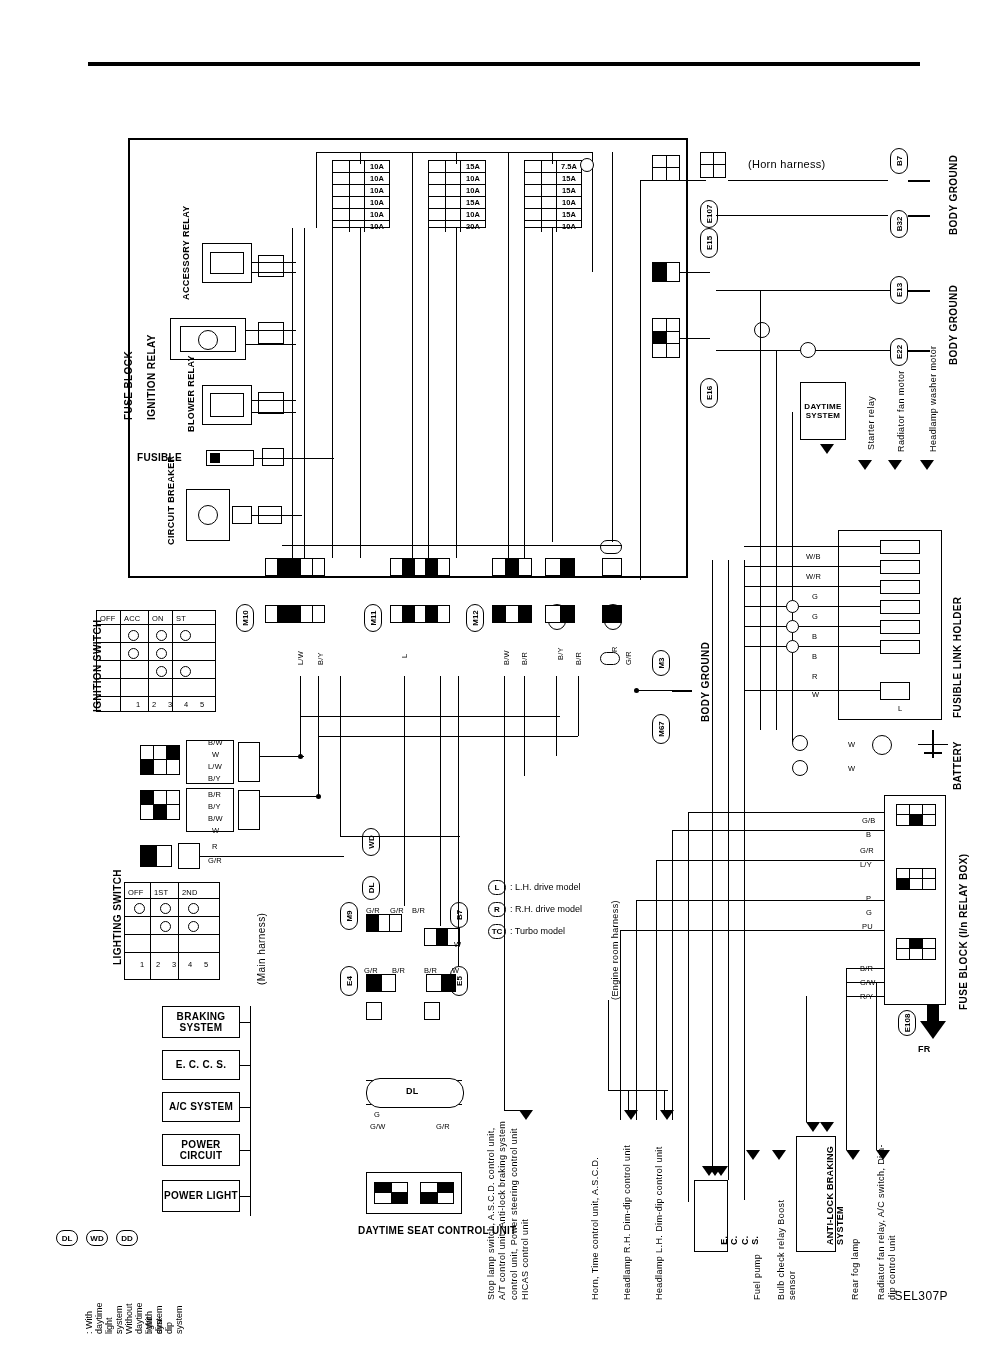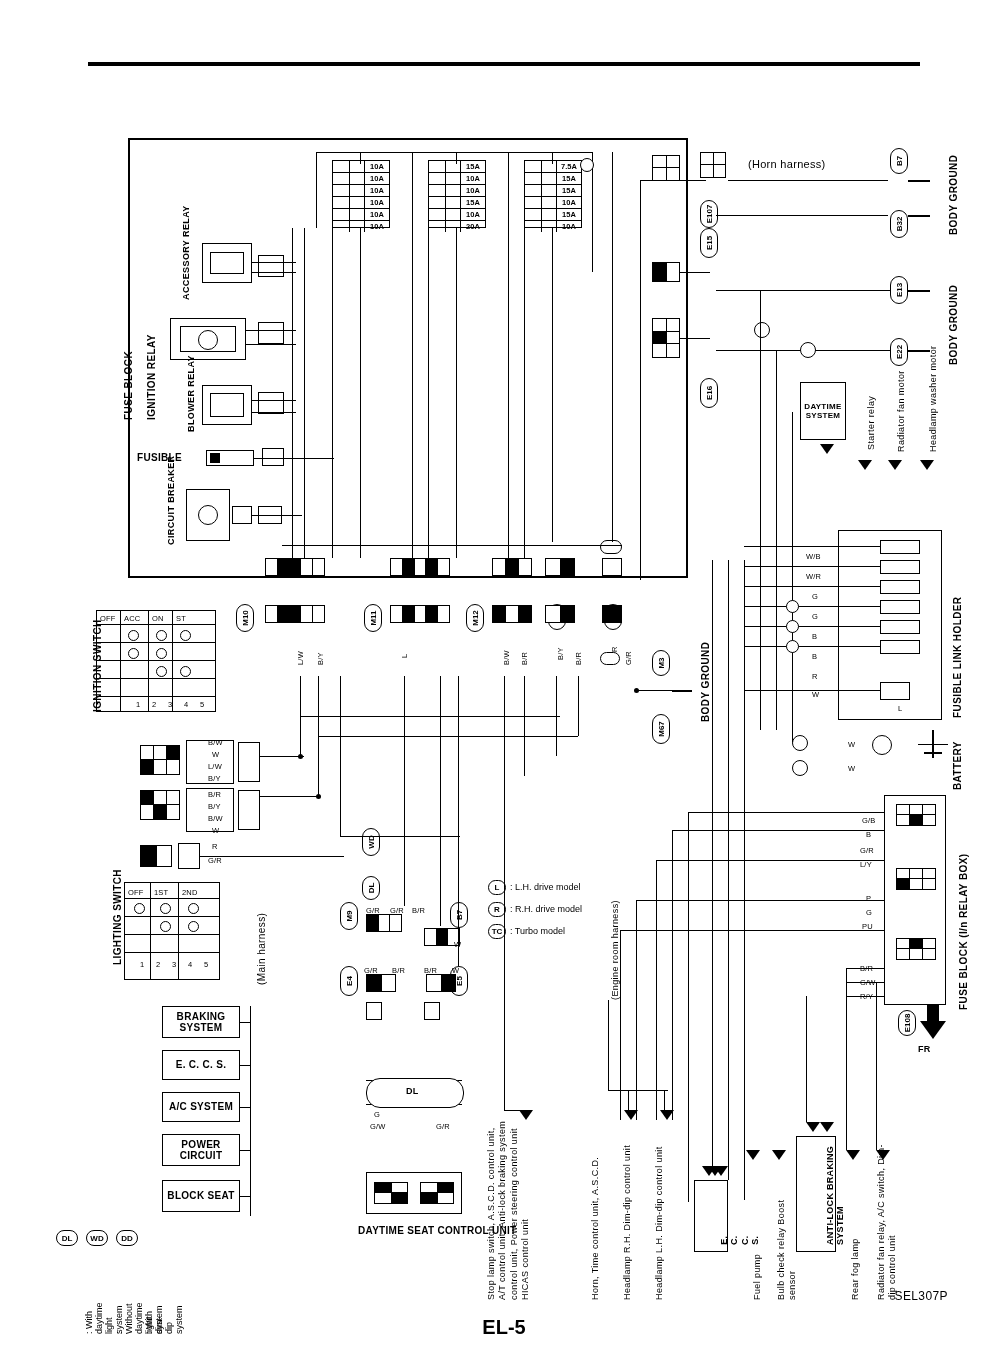--- a/index.html
+++ b/index.html
@@ -70,21 +70,20 @@
   .legend .lg{position:absolute;}
 
   .rot90{transform:rotate(-90deg);transform-origin:left top;}
 </style>
 </head>
 <body>
 
 <div class="page">
 
   <div class="title-rule"></div>
-  <div class="page-number">EL-5</div>
   <div class="doc-code">SEL307P</div>
 
   <div class="ln v2px" style="left:128px;top:138px;height:440px;"></div>
   <div class="ln h2px" style="left:128px;top:138px;width:560px;"></div>
   <div class="ln v2px" style="left:686px;top:138px;height:440px;"></div>
   <div class="ln h2px" style="left:128px;top:576px;width:560px;"></div>
   <div class="vtext bld" style="left:123px;top:420px;transform:rotate(-90deg);">FUSE BLOCK</div>
   <div class="vtext bld" style="left:146px;top:420px;transform:rotate(-90deg);">IGNITION RELAY</div>
 
   <div class="fusebank" style="left:332px;top:160px;width:58px;height:68px;">
@@ -601,21 +600,21 @@
   <div class="htext tiny" style="left:172px;top:960px;">3</div>
   <div class="htext tiny" style="left:188px;top:960px;">4</div>
   <div class="htext tiny" style="left:204px;top:960px;">5</div>
 
   <div class="vtext" style="left:256px;top:985px;transform:rotate(-90deg);font-size:10px;">(Main harness)</div>
 
   <div class="boxlbl" style="left:162px;top:1006px;width:78px;height:32px;">BRAKING SYSTEM</div>
   <div class="boxlbl" style="left:162px;top:1050px;width:78px;height:30px;">E. C. C. S.</div>
   <div class="boxlbl" style="left:162px;top:1092px;width:78px;height:30px;">A/C SYSTEM</div>
   <div class="boxlbl" style="left:162px;top:1134px;width:78px;height:32px;">POWER CIRCUIT</div>
-  <div class="boxlbl" style="left:162px;top:1180px;width:78px;height:32px;">BLOCK SEAT</div>
+  <div class="boxlbl" style="left:162px;top:1180px;width:78px;height:32px;">POWER LIGHT</div>
 
   <div class="ln v1px" style="left:250px;top:1006px;height:210px;"></div>
   <div class="ln h1px" style="left:240px;top:1022px;width:10px;"></div>
   <div class="ln h1px" style="left:240px;top:1065px;width:10px;"></div>
   <div class="ln h1px" style="left:240px;top:1107px;width:10px;"></div>
   <div class="ln h1px" style="left:240px;top:1150px;width:10px;"></div>
   <div class="ln h1px" style="left:240px;top:1196px;width:10px;"></div>
 
   <div class="connv" style="left:362px;top:828px;width:16px;height:26px;">
       <span>WD</span>

